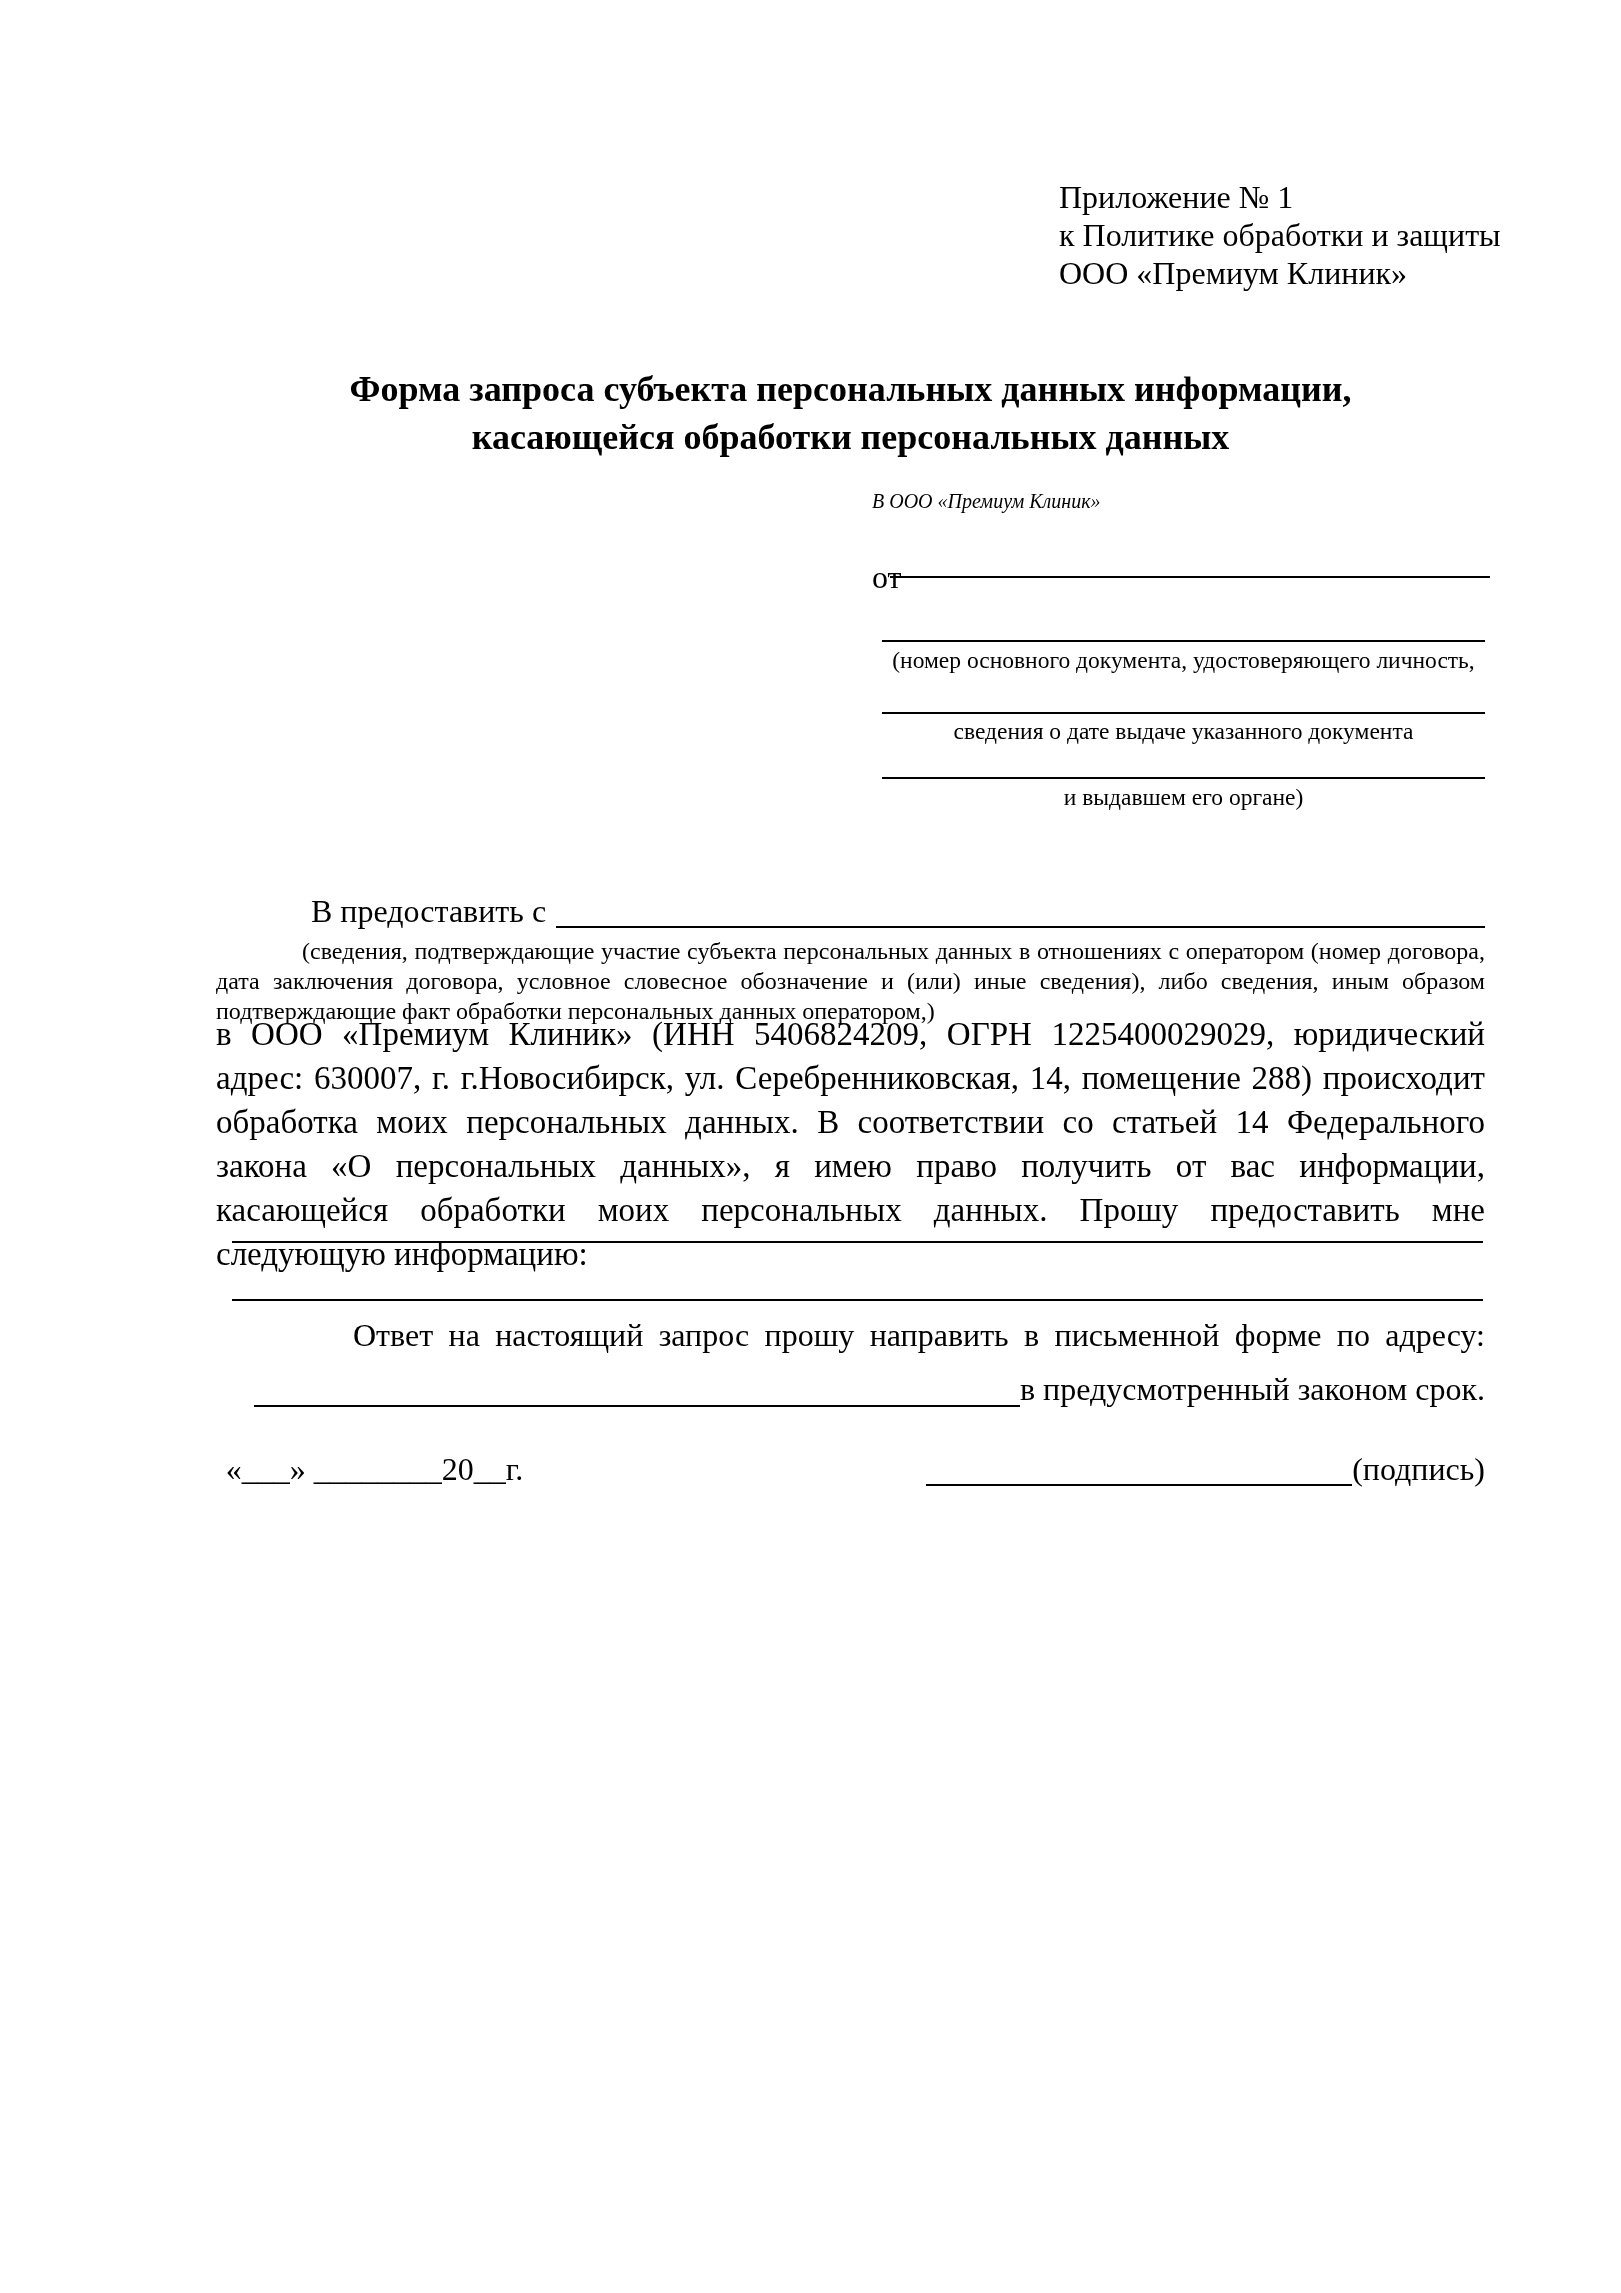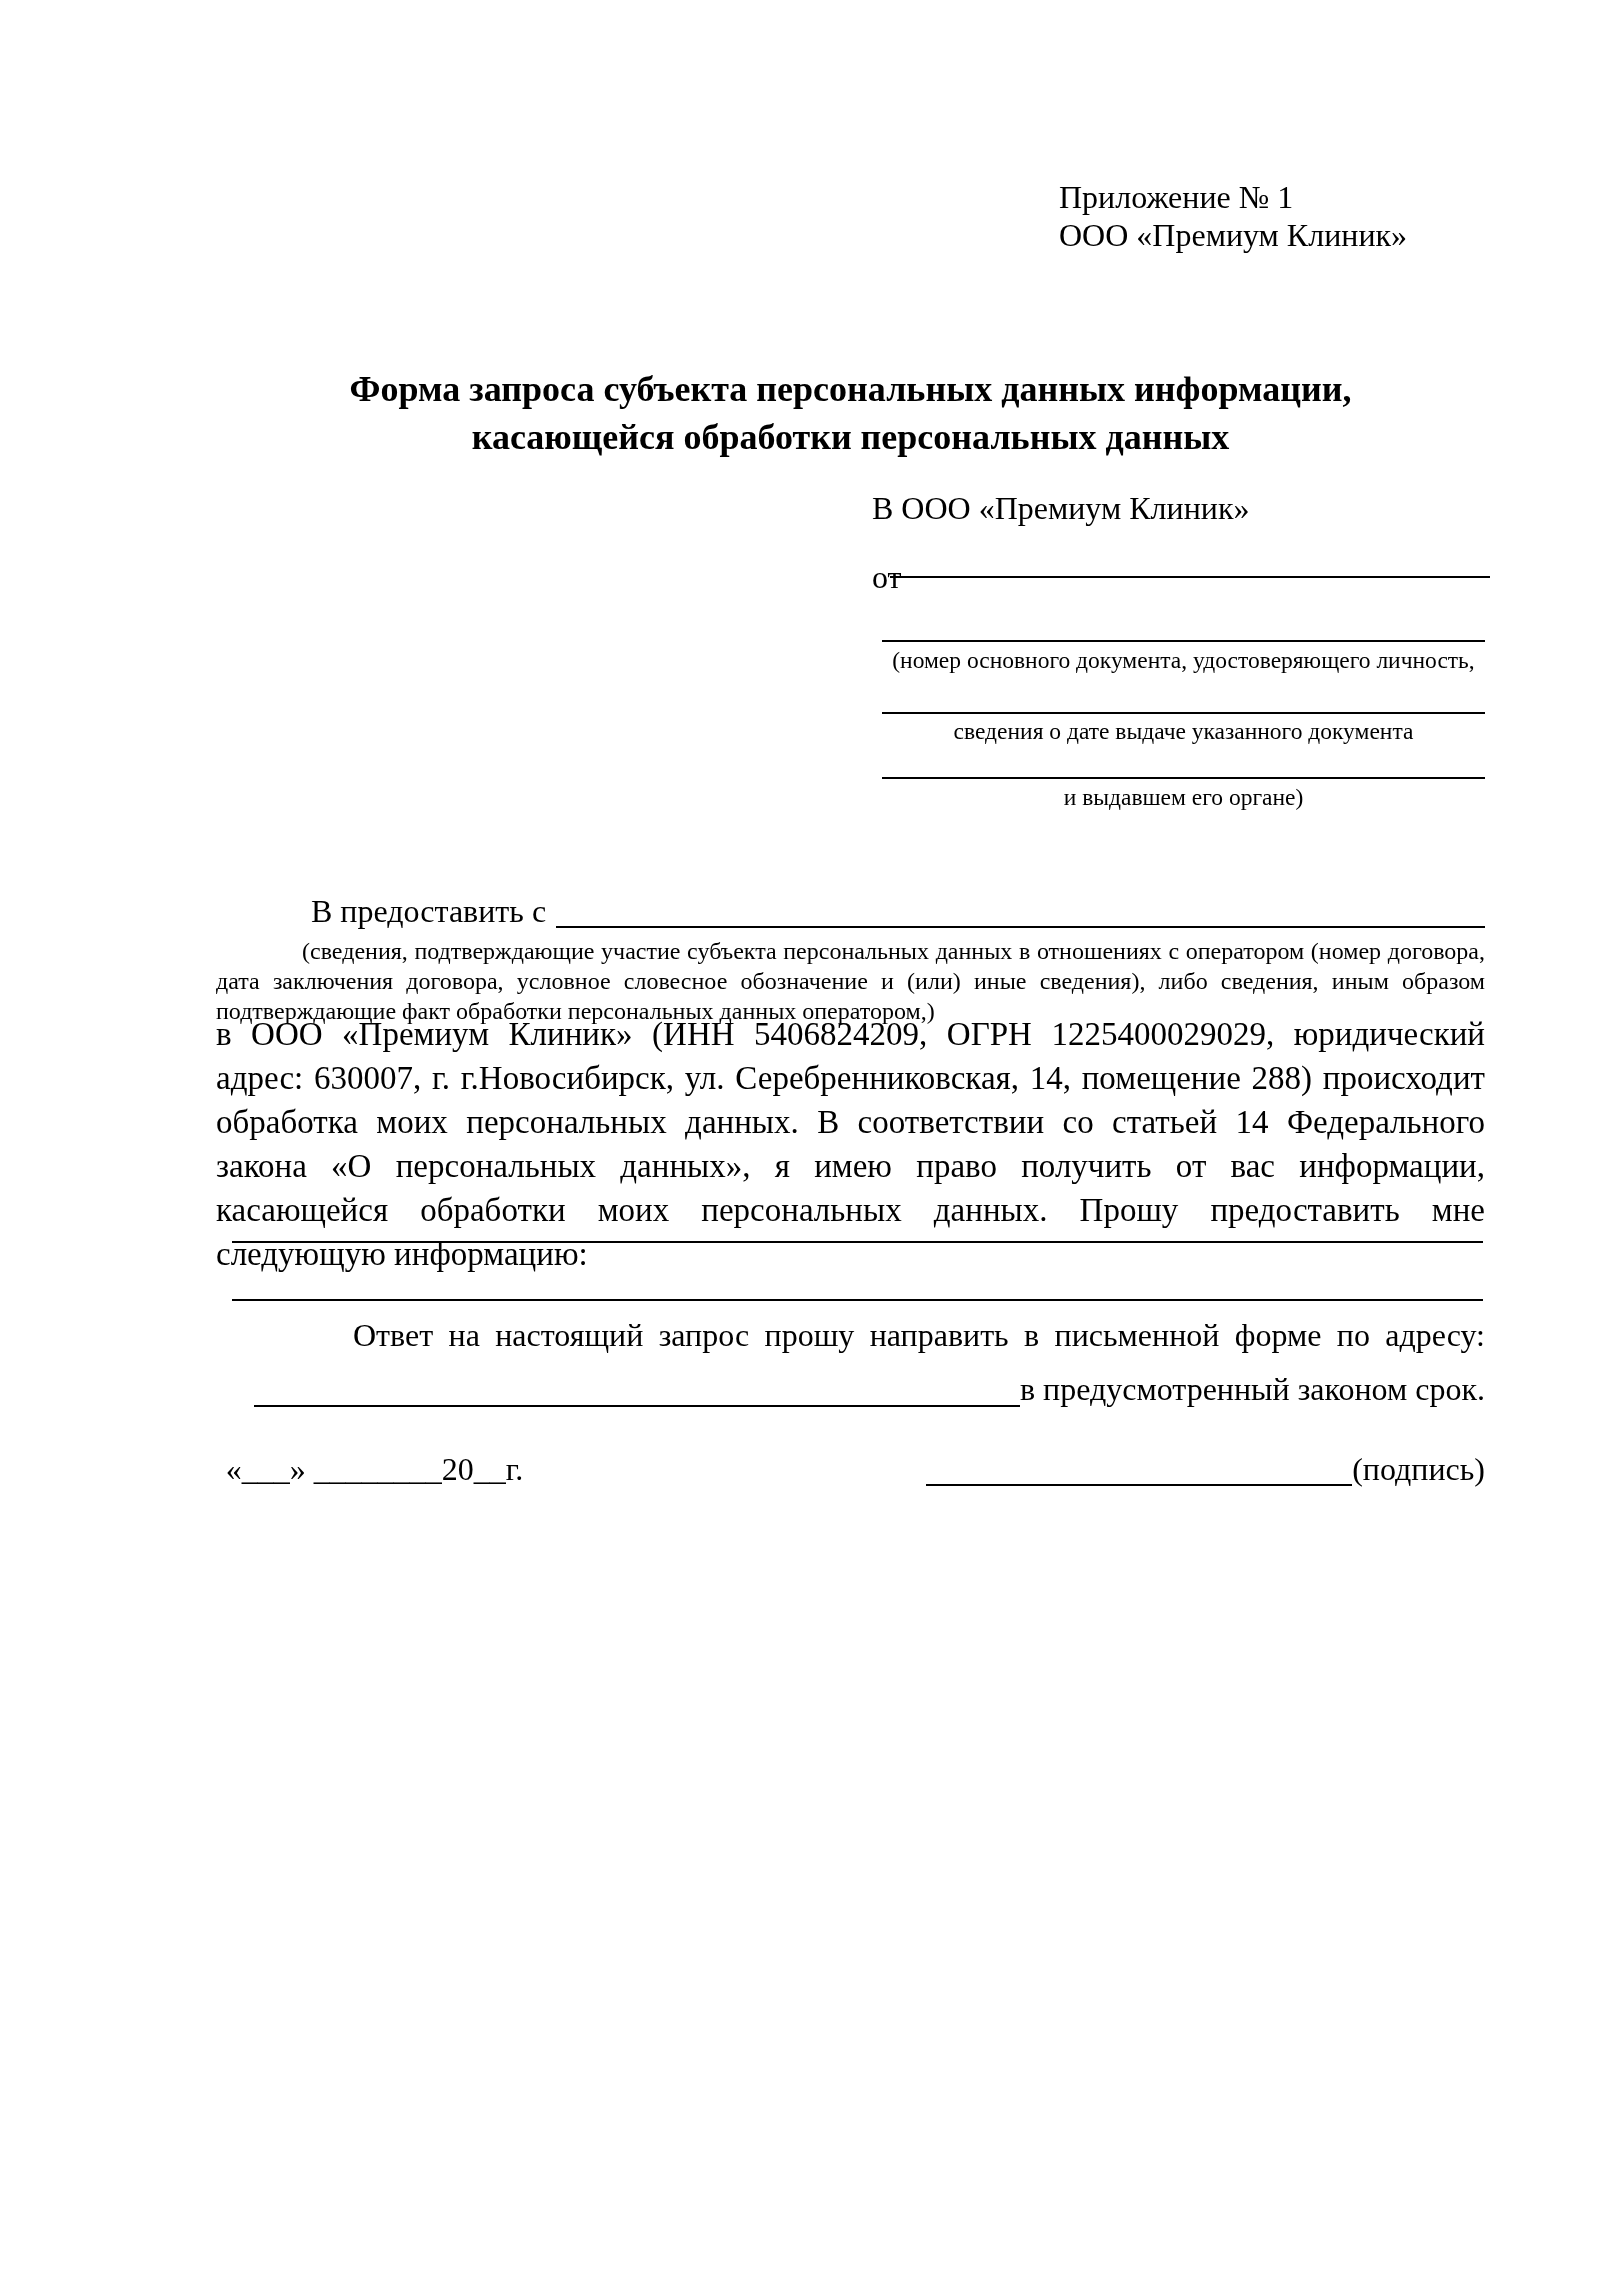--- a/index.html
+++ b/index.html
@@ -11,21 +11,21 @@
     color: #000000;
     font-family: "Liberation Serif", "DejaVu Serif", serif;
     overflow: hidden;
   }
   
   .hdr { position:absolute; left:1059px; top:178px; font-size:32px; line-height:38px; }
   
   .title { position:absolute; left:216px; top:365px; width:1269px; text-align:center;
            font-weight:bold; font-size:36px; line-height:48px; }
   
-  .to   { position:absolute; left:872px; top:490px; font-size:32px; }
+  .to   { position:absolute; left:872px; top:490px; font-size:20px;font-style:italic; }
   .from { position:absolute; left:872px; top:559px; font-size:32px; }
   .fline { position:absolute; height:0; border-top:2.9px solid #000; left:882px; width:603px; }
   .fl1 { top:576px; left:890px; width:600px; }
   .fl2 { top:640px; }
   .fl3 { top:712px; }
   .fl4 { top:777px; }
   .fcap { position:absolute; left:882px; width:603px; text-align:center;
           font-size:23.5px; line-height:26.5px; }
   .fc1 { top:584px; }
   .fc2 { top:647px; }
@@ -60,20 +60,21 @@
   .footer .sigline { width:426px; border-bottom:2.9px solid #000; margin:0 0 3.9px 0; }
   .footer .sigcap { white-space:pre; }
 </style>
 </head>
 <body>
 
 <div class="page">
 
   <div class="hdr">
     <div>Приложение № 1</div>
+    <div>к Политике обработки и защиты</div>
     <div>ООО «Премиум Клиник»</div>
   </div>
 
   <div class="title">
     <div>Форма запроса субъекта персональных данных информации,</div>
     <div>касающейся обработки персональных данных</div>
   </div>
 
   <div class="to">В ООО «Премиум Клиник»</div>
   <div class="from">от</div>

